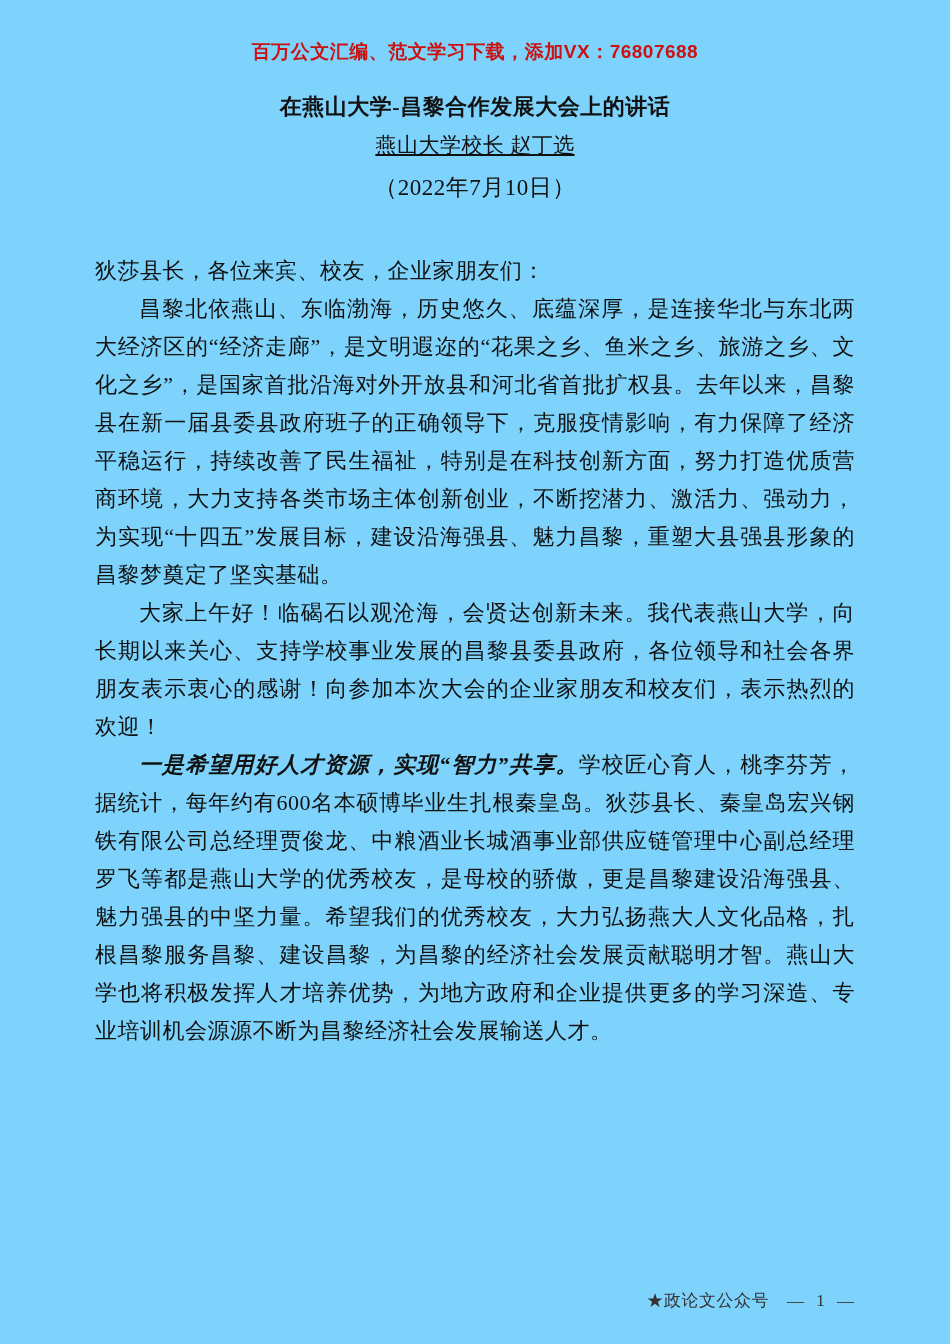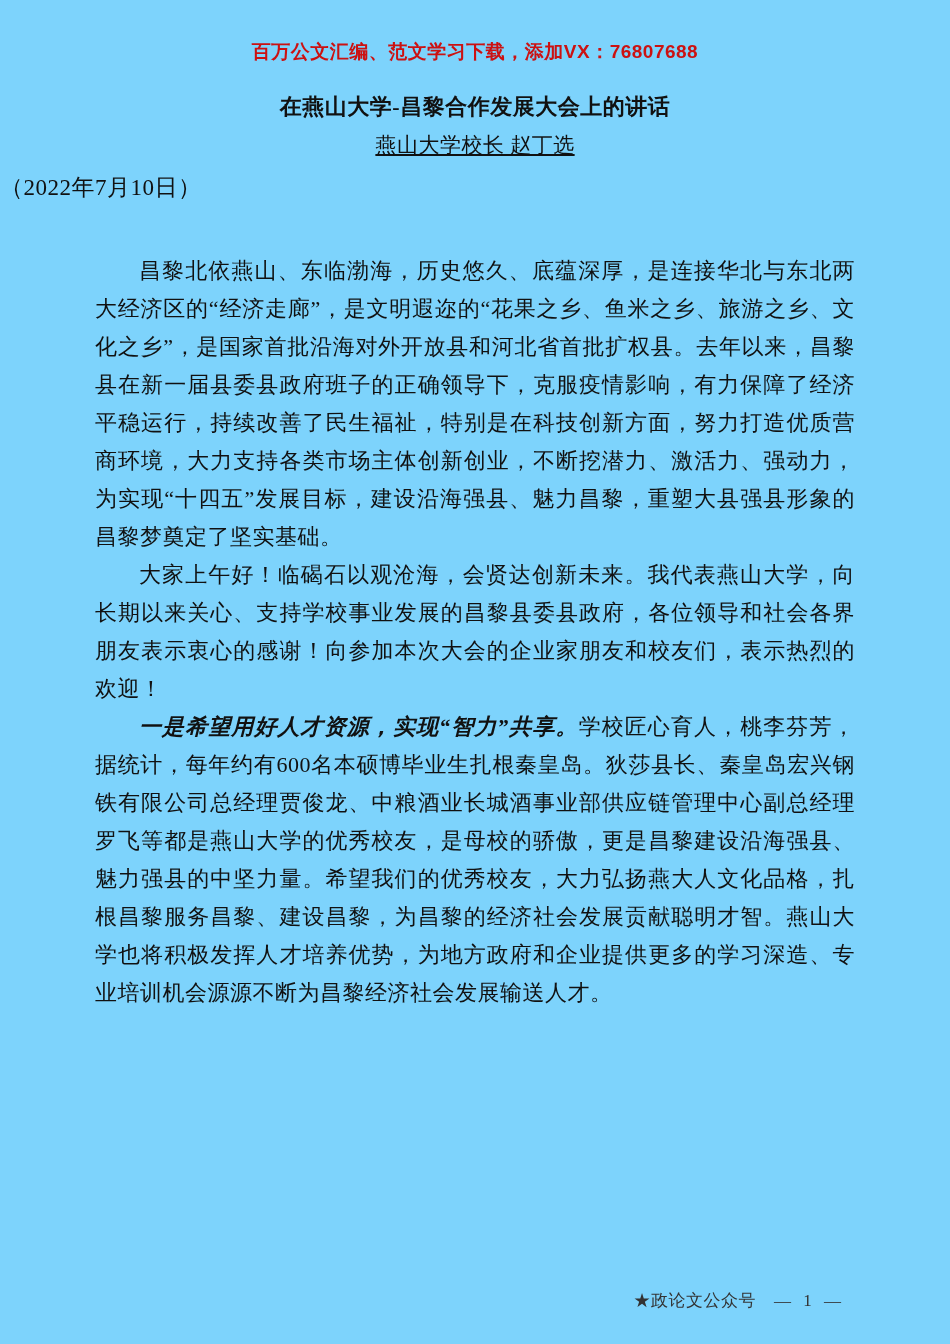--- a/index.html
+++ b/index.html
@@ -35,37 +35,38 @@
   .author {
     margin-top: 4px;
     text-align: center;
     font-size: 21px;
     line-height: 34px;
     letter-spacing: 0.5px;
     text-decoration: underline;
   }
   .date {
     margin-top: 8px;
+    text-align: center;
     font-size: 23px;
     line-height: 36px;
     letter-spacing: 0.5px;
   }
   .body {
     margin: 46px 95px 0 95px;
     font-size: 22px;
     line-height: 38px;
     text-align: justify;
     letter-spacing: 0.5px;
   }
   .body p.salutation { text-indent: 0; }
   .body p.para { text-indent: 2em; }
   .body strong { font-weight: bold; font-style: italic; }
   .footer {
     position: absolute;
-    right: 105px;
+    right: 92px;
     bottom: 32px;
     font-size: 17px;
     color: #333333;
     font-family: "Liberation Serif", serif;
     letter-spacing: 0.5px;
   }
   .footer .pageno {
     margin-left: 18px;
     letter-spacing: 4px;
   }
@@ -77,20 +78,21 @@
 
   <div class="promo">百万公文汇编、范文学习下载，添加VX：76807688</div>
 
   <div class="title">在燕山大学-昌黎合作发展大会上的讲话</div>
 
   <div class="author">燕山大学校长 赵丁选</div>
 
   <div class="date">（2022年7月10日）</div>
 
   <div class="body">
+    <p class="salutation">狄莎县长，各位来宾、校友，企业家朋友们：</p>
 
     <p class="para">昌黎北依燕山、东临渤海，历史悠久、底蕴深厚，是连接华北与东北两大经济区的“经济走廊”，是文明遐迩的“花果之乡、鱼米之乡、旅游之乡、文化之乡”，是国家首批沿海对外开放县和河北省首批扩权县。去年以来，昌黎县在新一届县委县政府班子的正确领导下，克服疫情影响，有力保障了经济平稳运行，持续改善了民生福祉，特别是在科技创新方面，努力打造优质营商环境，大力支持各类市场主体创新创业，不断挖潜力、激活力、强动力，为实现“十四五”发展目标，建设沿海强县、魅力昌黎，重塑大县强县形象的昌黎梦奠定了坚实基础。</p>
 
     <p class="para">大家上午好！临碣石以观沧海，会贤达创新未来。我代表燕山大学，向长期以来关心、支持学校事业发展的昌黎县委县政府，各位领导和社会各界朋友表示衷心的感谢！向参加本次大会的企业家朋友和校友们，表示热烈的欢迎！</p>
 
 
     <p class="para"><strong>一是希望用好人才资源，实现“智力”共享。</strong><span>学校匠心育人，桃李芬芳，据统计，每年约有600名本硕博毕业生扎根秦皇岛。狄莎县长、秦皇岛宏兴钢铁有限公司总经理贾俊龙、中粮酒业长城酒事业部供应链管理中心副总经理罗飞等都是燕山大学的优秀校友，是母校的骄傲，更是昌黎建设沿海强县、魅力强县的中坚力量。希望我们的优秀校友，大力弘扬燕大人文化品格，扎根昌黎服务昌黎、建设昌黎，为昌黎的经济社会发展贡献聪明才智。燕山大学也将积极发挥人才培养优势，为地方政府和企业提供更多的学习深造、专业培训机会源源不断为昌黎经济社会发展输送人才。</span></p>
   </div>
 
   <div class="footer">

